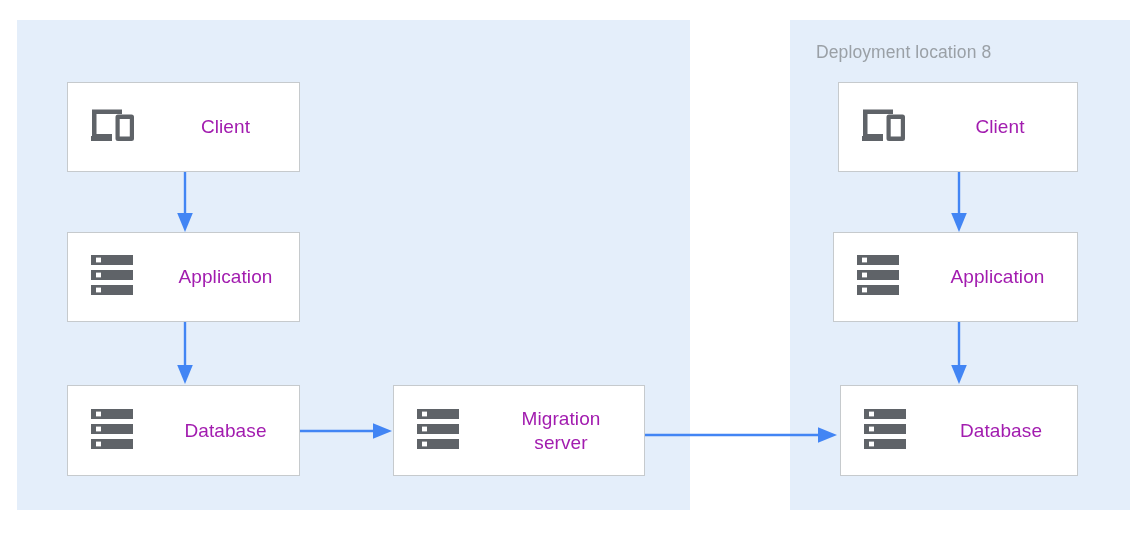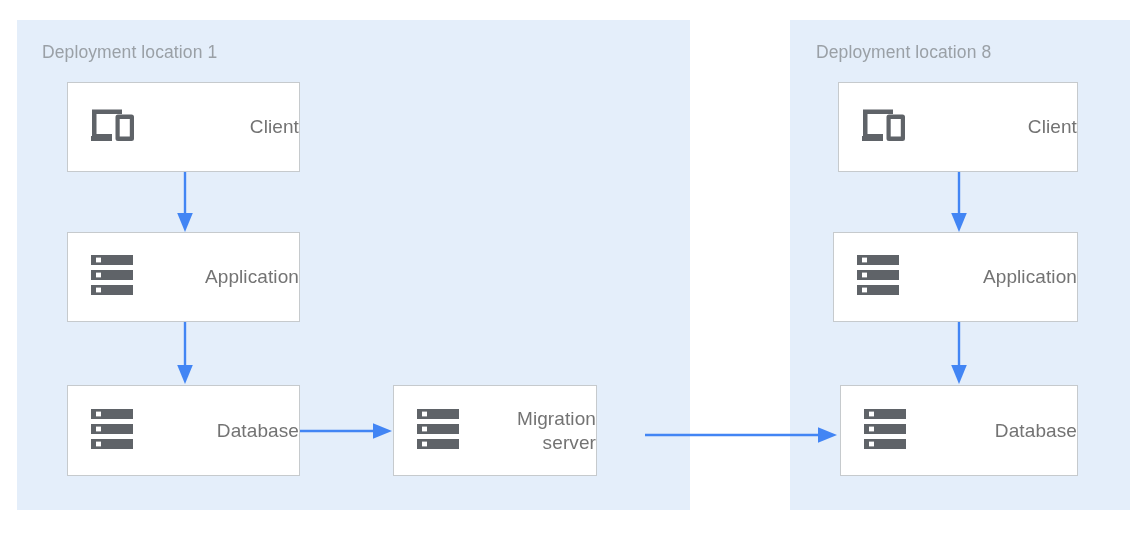--- a/index.html
+++ b/index.html
@@ -40,40 +40,39 @@
     justify-content: flex-start;
   }
   .node-icon {
     flex: 0 0 auto;
     display: block;
     margin-left: 22px;
     margin-right: 18px;
   }
   .node-label {
     flex: 1 1 auto;
-    color: #737373;
+    color: #a21caf;
     font-size: 19px;
     line-height: 24px;
     letter-spacing: 0.1px;
-    text-align: right;
+    text-align: center;
     white-space: pre-line;
   }
   .edge {
     position: absolute;
     overflow: visible;
   }
   .edge svg { display: block; overflow: visible; }
 </style>
 </head>
 <body>
 
 <div id="canvas">
 
   <div class="region" style="left:17px; top:20px; width:673px; height:490px;"></div>
-  <div class="region-label" style="left:42px; top:42px;">Deployment location 1</div>
 
   <div class="region" style="left:790px; top:20px; width:340px; height:490px;"></div>
   <div class="region-label" style="left:816px; top:42px;">Deployment location 8</div>
 
   <div class="edge" style="left:184px; top:172px; width:2px; height:60px;">
     <svg width="22" height="62" viewBox="0 0 22 62" style="margin-left:-10px;">
       <line x1="11" y1="0" x2="11" y2="44" stroke="#4285f4" stroke-width="2.4"></line>
       <polygon points="3.2,41 18.8,41 11,60" fill="#4285f4"></polygon>
     </svg>
   </div>
@@ -141,21 +140,21 @@
       <svg width="44" height="44" viewBox="0 0 44 44" fill="#5f6368">
         <path d="M1 2h42v10H1zM1 17h42v10H1zM1 32h42v10H1z"></path>
         <rect x="6" y="4.6" width="5" height="4.8" fill="#ffffff"></rect>
         <rect x="6" y="19.6" width="5" height="4.8" fill="#ffffff"></rect>
         <rect x="6" y="34.6" width="5" height="4.8" fill="#ffffff"></rect>
       </svg>
     </span>
     <span class="node-label">Database</span>
   </div>
 
-  <div class="node" style="left:393px; top:385px; width:204px; height:91px;">
+  <div class="node" style="left:393px; top:385px; width:252px; height:91px;">
     <span class="node-icon">
       <svg width="44" height="44" viewBox="0 0 44 44" fill="#5f6368">
         <path d="M1 2h42v10H1zM1 17h42v10H1zM1 32h42v10H1z"></path>
         <rect x="6" y="4.6" width="5" height="4.8" fill="#ffffff"></rect>
         <rect x="6" y="19.6" width="5" height="4.8" fill="#ffffff"></rect>
         <rect x="6" y="34.6" width="5" height="4.8" fill="#ffffff"></rect>
       </svg>
     </span>
     <span class="node-label">Migration
 server</span>

